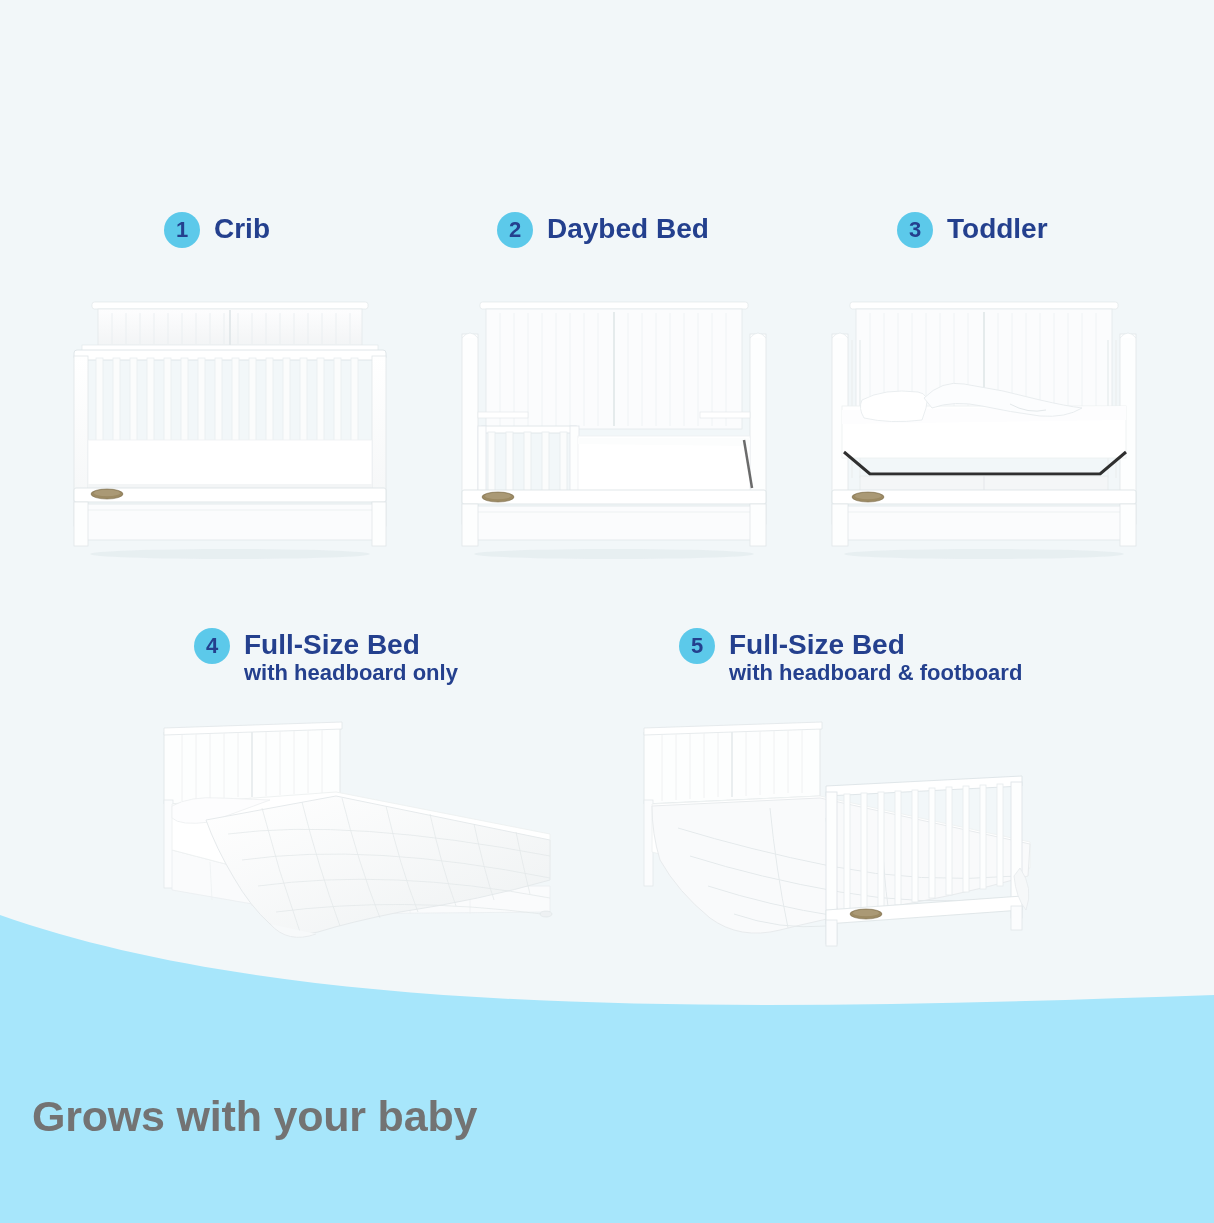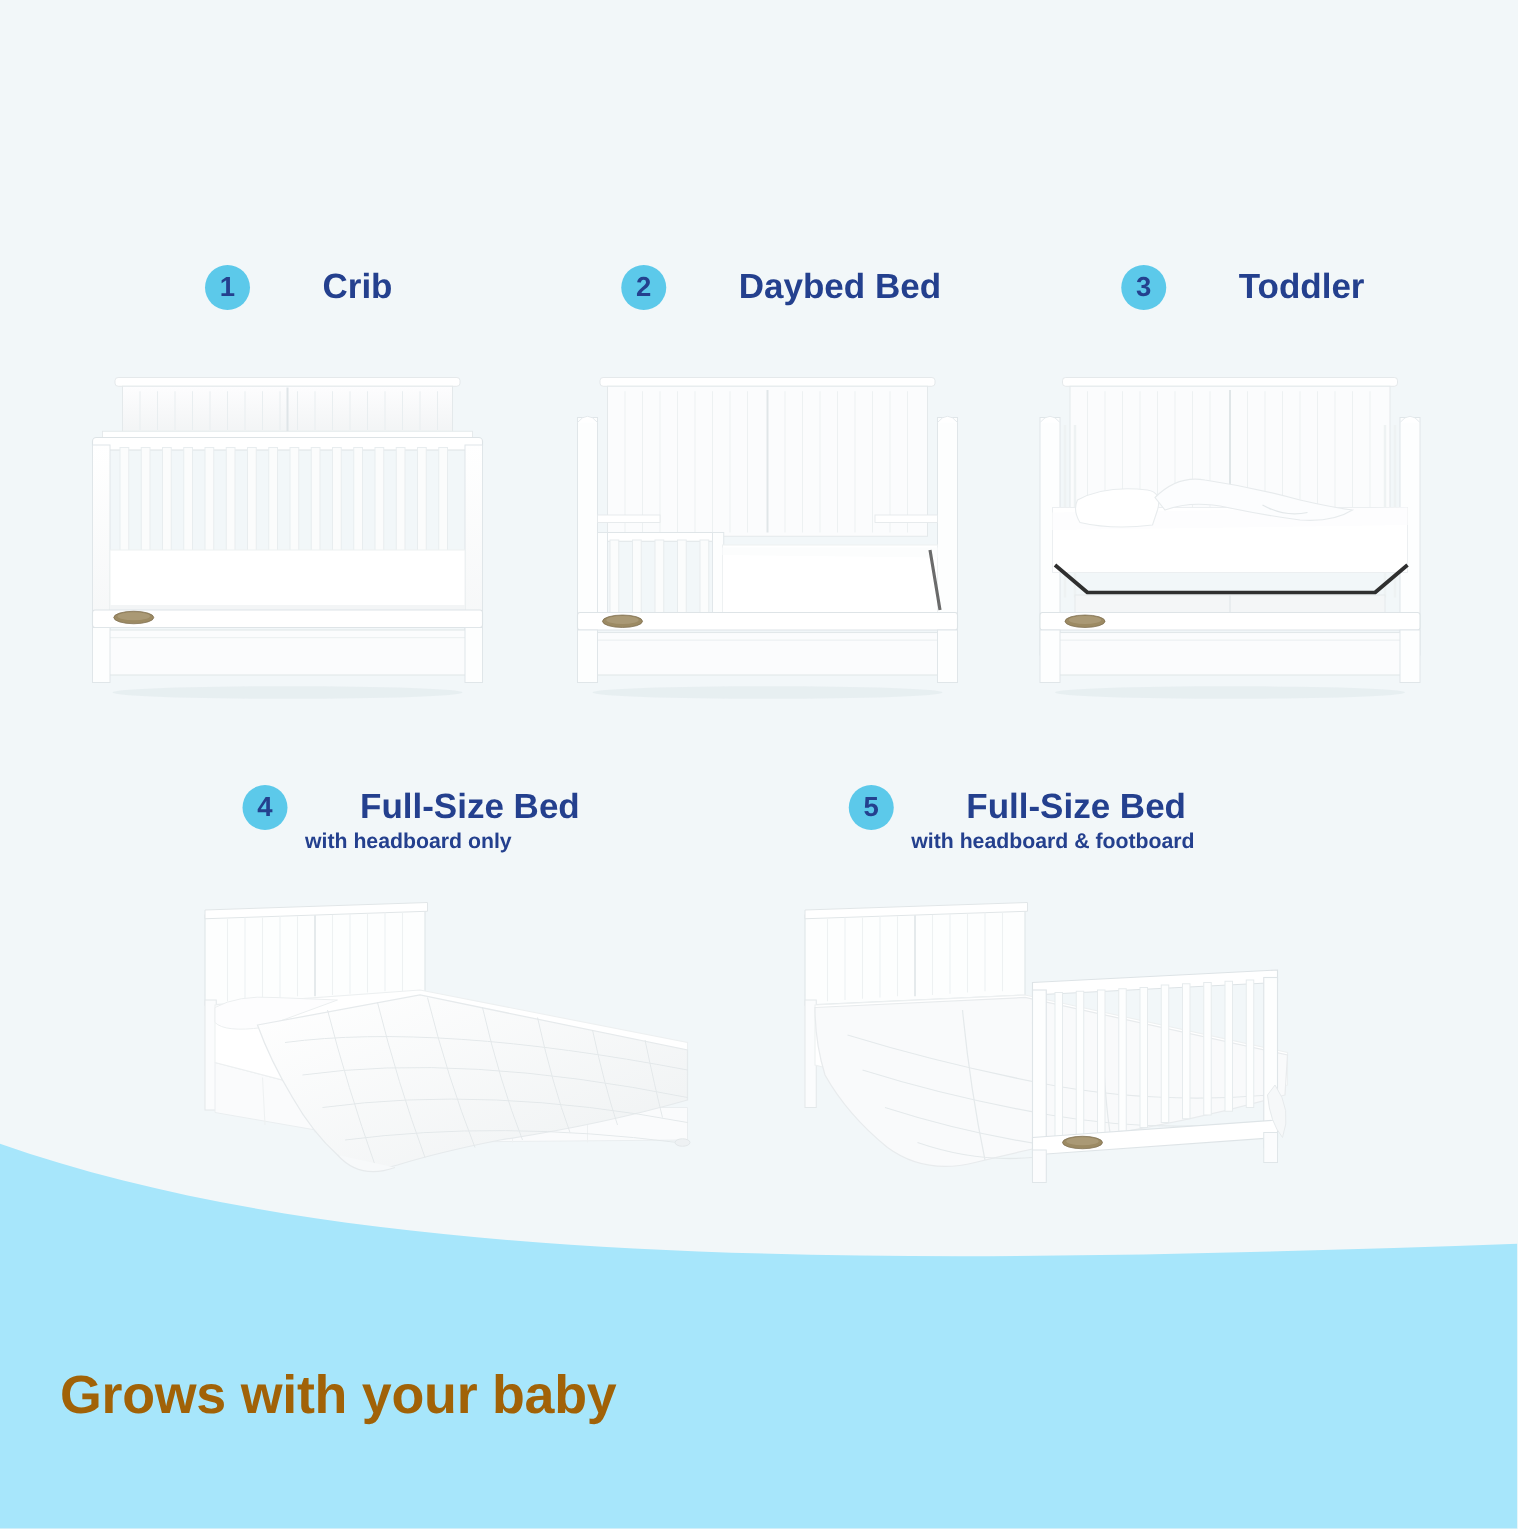--- a/index.html
+++ b/index.html
@@ -20,25 +20,25 @@
     position:absolute;
     left:0; bottom:0;
     width:1214px; height:330px;
     overflow:hidden;
     z-index:1;
   }
   #blue-band svg { display:block; width:1214px; height:330px; }
 
   #footer-heading {
     position:absolute;
-    left:48px; top:1092px;
+    left:32px; top:1092px;
     z-index:3;
     font-size:43px;
     font-weight:bold;
-    color:#a16207;
+    color:#737373;
     letter-spacing:-0.2px;
     white-space:nowrap;
   }
 
   
   .step-label {
     position:absolute;
     display:flex;
     align-items:flex-start;
     z-index:4;
@@ -55,24 +55,23 @@
     justify-content:center;
     flex:0 0 36px;
   }
   .label-text { margin-left:14px; }
   .label-main {
     font-size:28px;
     font-weight:bold;
     color:#24408e;
     line-height:34px;
     white-space:nowrap;
-    margin-left:44px;
   }
   .label-sub {
-    font-size:17px;
+    font-size:22px;
     font-weight:bold;
     color:#24408e;
     line-height:20px;
     margin-top:1px;
     white-space:nowrap;
   }
 
   
   .figure {
     position:absolute;

